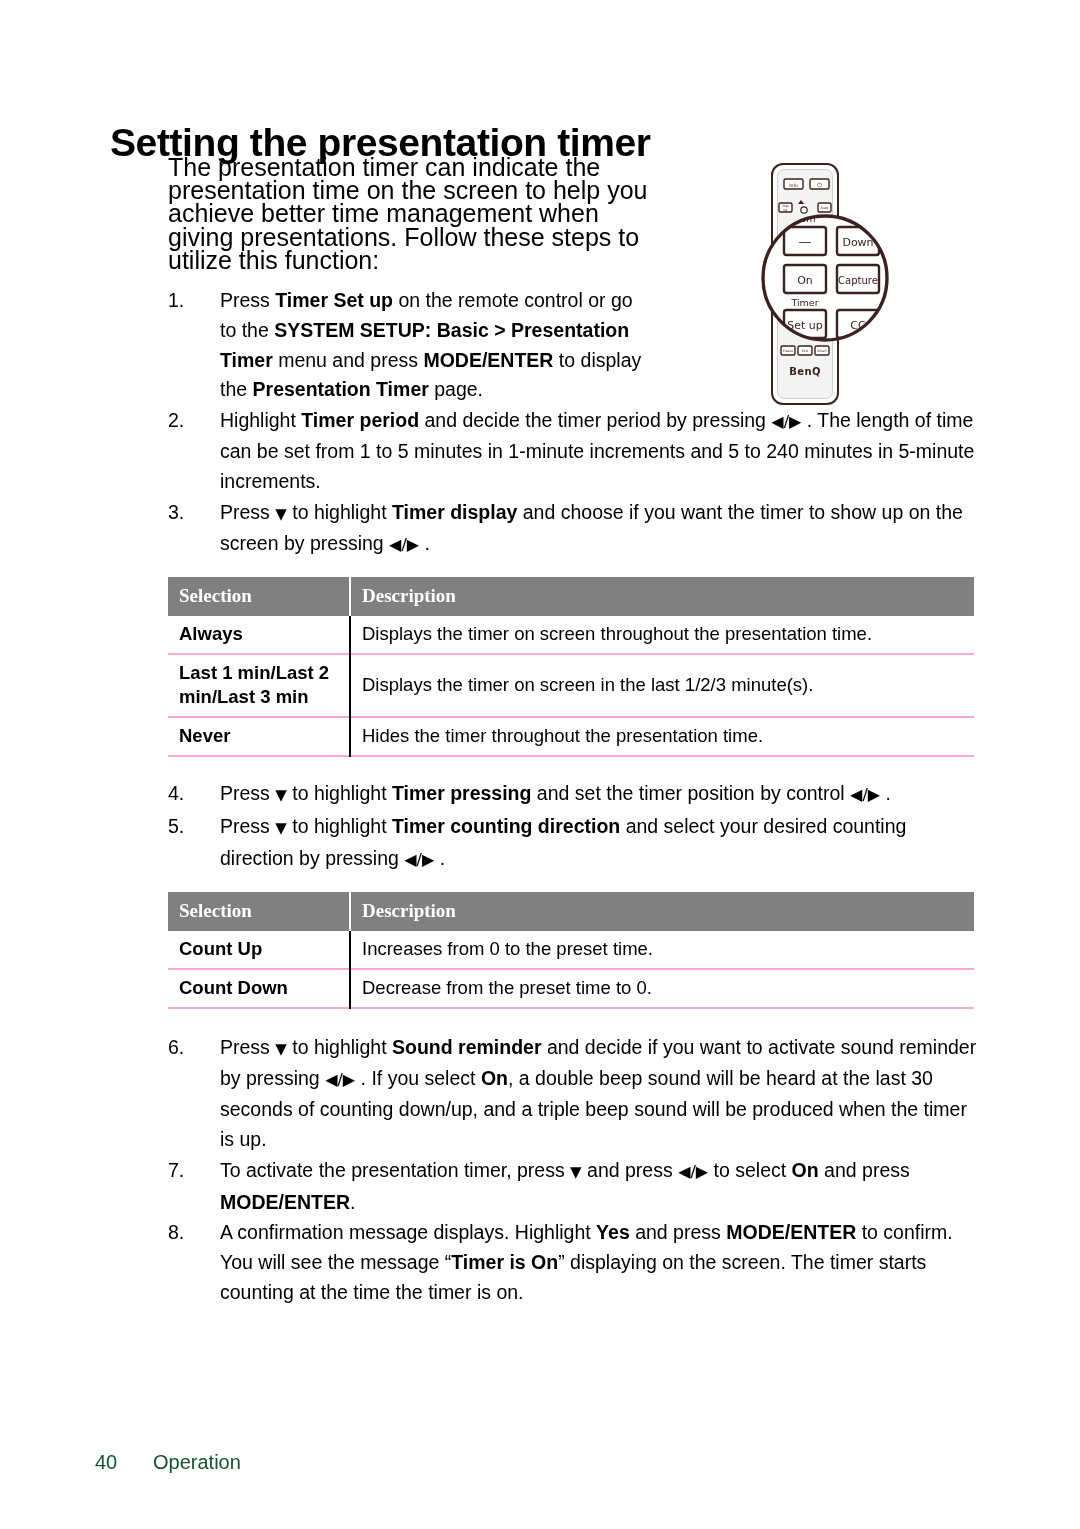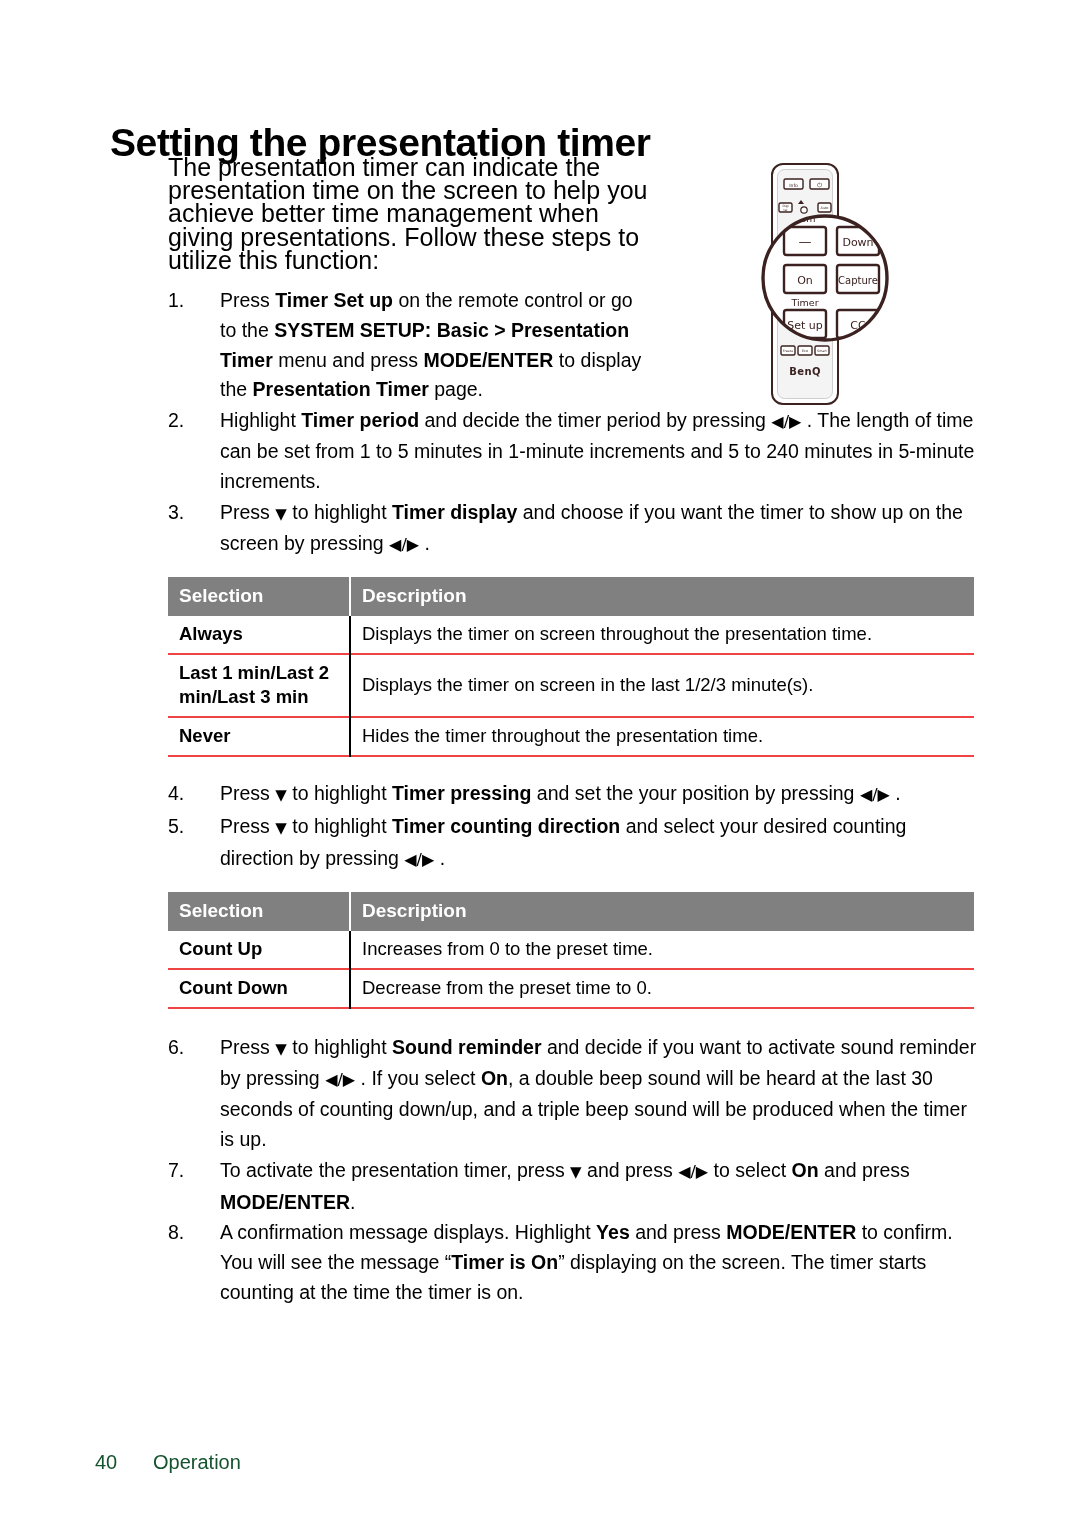--- a/index.html
+++ b/index.html
@@ -107,27 +107,28 @@
     font-size: 18.5px;
     line-height: 24px;
   }
   .tbl thead th {
     background: #808080;
     color: #ffffff;
     font-weight: bold;
     font-size: 19px;
     padding-top: 7px;
     padding-bottom: 8px;
+    font-family: Liberation Serif, serif;
   }
   .tbl thead th.c1 { border-right: 2px solid #ffffff; }
   .tbl tbody td.c1 {
     font-weight: bold;
     border-right: 2px solid #000000;
   }
-  .tbl tbody tr { border-bottom: 2px solid #ef4444; margin-top: 24px; }
+  .tbl tbody tr { border-bottom: 2px solid #f9a8d4; margin-top: 24px; }
   .tbl col.c1 { width: 182px; }
 
   .tbl-wrap { position: relative; }
 
   
   .footer {
     position: absolute;
     left: 95px;
     top: 1443px;
     font-size: 20px;
@@ -270,21 +271,21 @@
               <td class="c2">Hides the timer throughout the presentation time.</td>
             </tr>
           </tbody>
       </table>
     </div>
 
     <div style="height:22px"></div>
 
     <div class="step">
       <div class="step-num">4.</div>
-      <div class="step-body"><span>Press </span><span class="arrow-dn">▼</span><span> to highlight </span><span class="b">Timer pressing</span><span> and set the your position by pressing </span><span class="arrow-lr">◀/▶</span><span> .</span></div>
+      <div class="step-body"><span>Press </span><span class="arrow-dn">▼</span><span> to highlight </span><span class="b">Timer pressing</span><span> and set the timer position by control </span><span class="arrow-lr">◀/▶</span><span> .</span></div>
     </div>
 
 
     <div class="step">
       <div class="step-num">5.</div>
       <div class="step-body"><span>Press </span><span class="arrow-dn">▼</span><span> to highlight </span><span class="b">Timer counting direction</span><span> and select your desired counting direction by pressing </span><span class="arrow-lr">◀/▶</span><span> .</span></div>
     </div>
 
     <div class="tbl-wrap">
       <table class="tbl">

